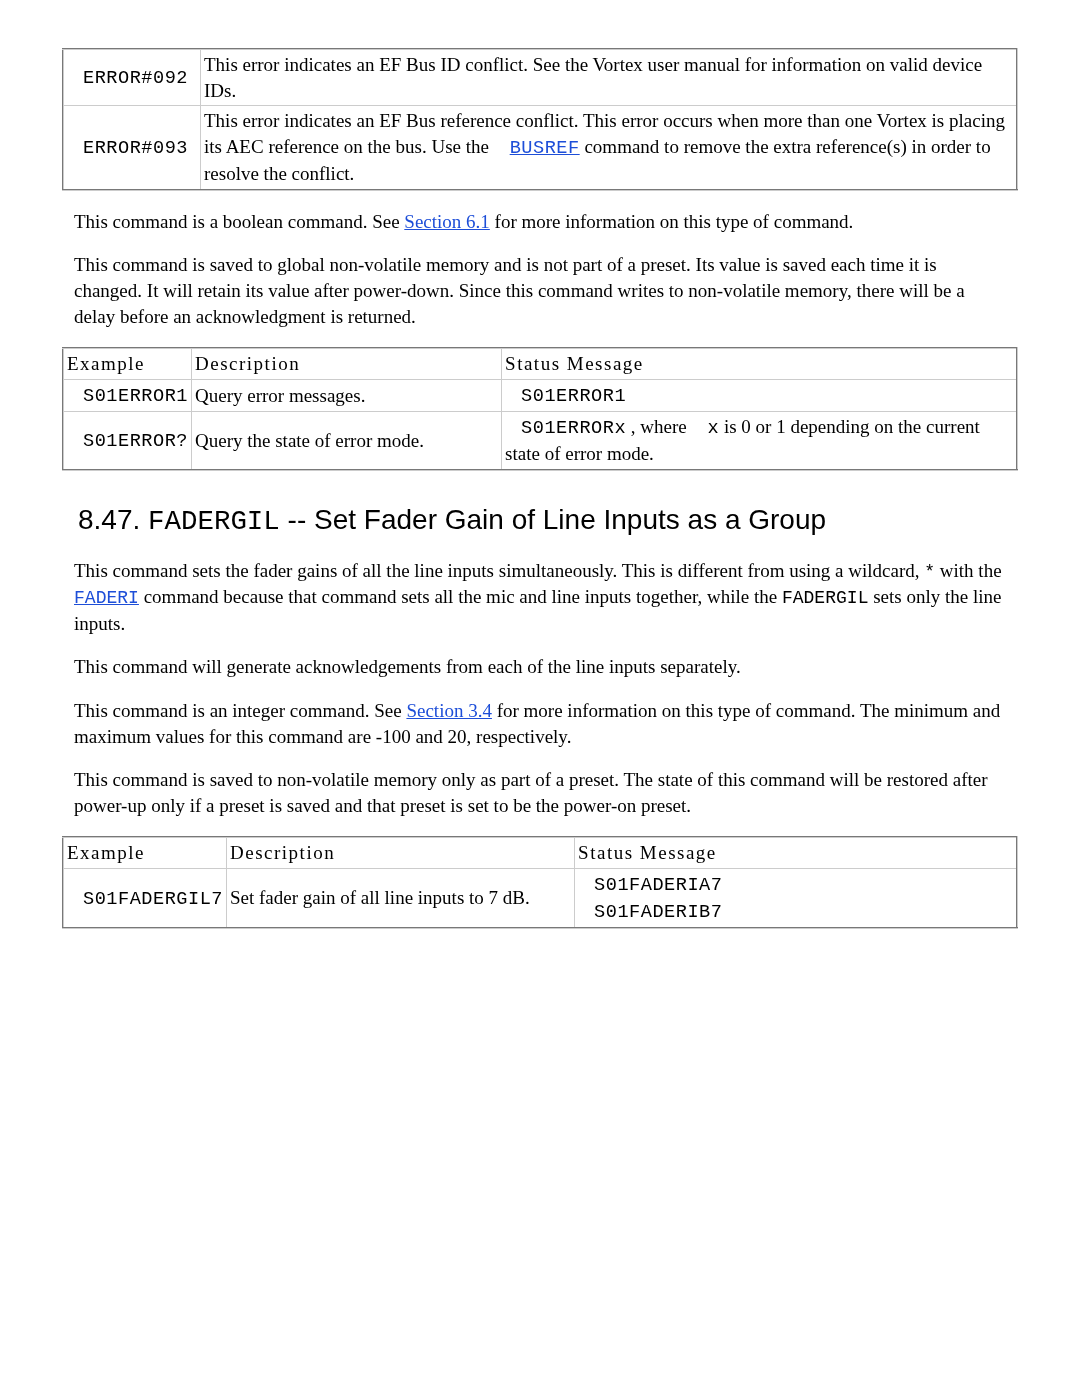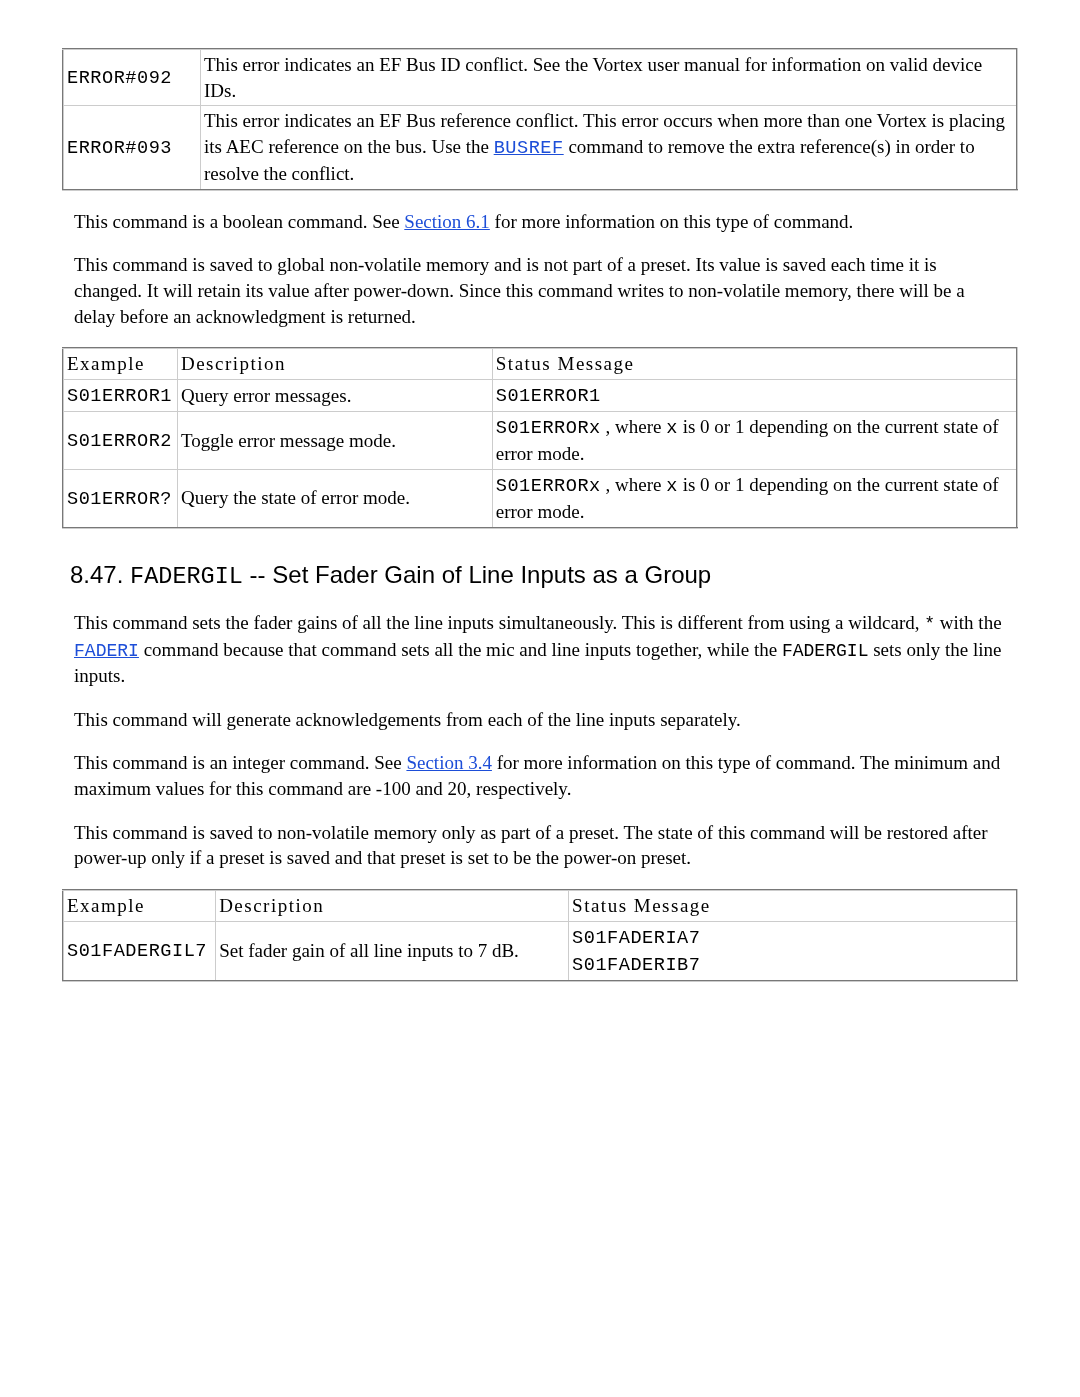--- a/index.html
+++ b/index.html
@@ -24,33 +24,34 @@
     vertical-align: middle;
     font-weight: normal;
   }
   th {
     letter-spacing: 1.5px;
   }
   .mono {
     font-family: 'Courier New', Courier, monospace;
     letter-spacing: 0.5px;
     font-size: 0.98em;
+    margin-left: 16px;
   }
   p {
     margin: 18px 12px;
   }
   a {
     color: #1d4ed8;
     text-decoration: underline;
   }
   h2 {
     font-family: Arial, Helvetica, sans-serif;
-    font-size: 24px;
+    font-size: 28px;
     font-weight: normal;
-    margin: 30px 0 18px 8px;
+    margin: 30px 0 18px 16px;
     line-height: 1.35;
   }
   .hmono {
     font-family: 'Courier New', Courier, monospace;
     font-size: 0.98em;
   }
   .imono {
     font-family: 'Courier New', Courier, monospace;
     font-size: 0.95em;
   }
@@ -100,27 +101,20 @@
     <th>Example</th>
     <th>Description</th>
     <th>Status Message</th>
   </tr>
   <tr>
     <td><span class="mono">S01ERROR1</span></td>
     <td>Query error messages.</td>
     <td><span class="mono">S01ERROR1</span></td>
   </tr>
   <tr>
-    <td><span class="mono">S01ERROR2</span></td>
-    <td>Toggle error message mode.</td>
-    <td>
-      <span class="mono">S01ERRORx</span><span> , where </span><span class="mono">x</span><span> is 0 or 1 depending on the current state of error mode.</span>
-    </td>
-  </tr>
-  <tr>
     <td><span class="mono">S01ERROR?</span></td>
     <td>Query the state of error mode.</td>
     <td>
       <span class="mono">S01ERRORx</span><span> , where </span><span class="mono">x</span><span> is 0 or 1 depending on the current state of error mode.</span>
     </td>
   </tr>
 </tbody>
   </table>
 
 <h2>

